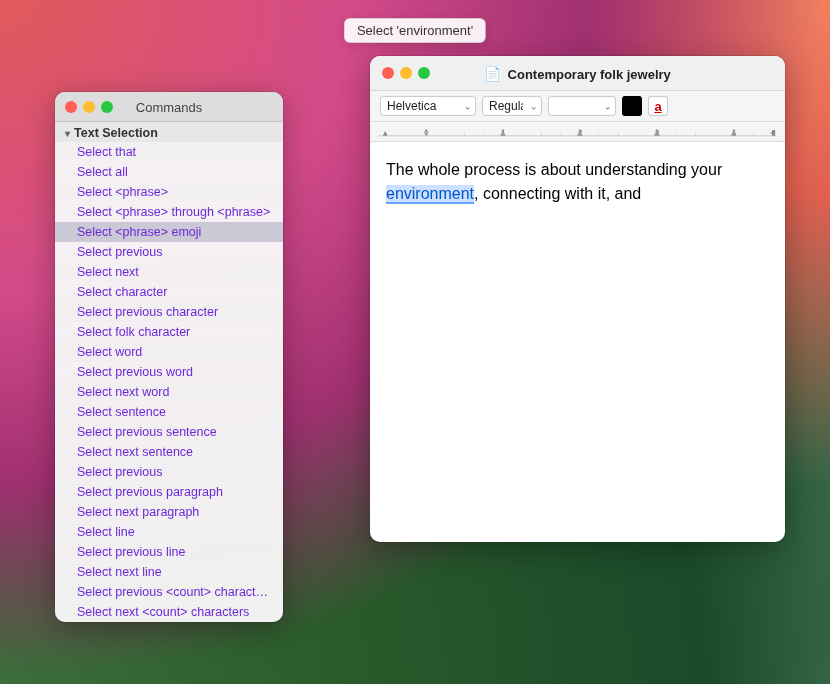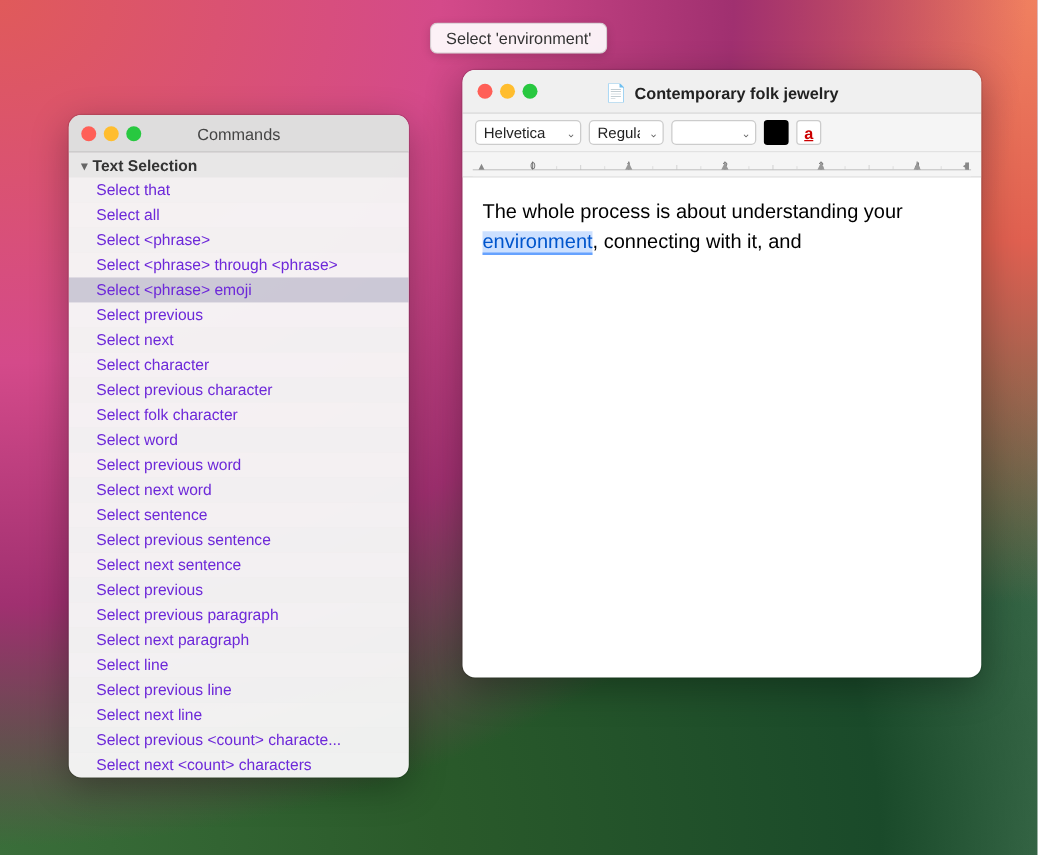--- a/index.html
+++ b/index.html
@@ -39,21 +39,21 @@
       white-space: nowrap;
       box-shadow: 0 2px 8px rgba(0,0,0,0.15);
       z-index: 100;
     }
 
     
     .commands-window {
       position: absolute;
       top: 92px;
       left: 55px;
-      width: 272px;
+      width: 228px;
       background: rgba(240, 240, 240, 0.95);
       border-radius: 10px;
       box-shadow: 0 8px 30px rgba(0,0,0,0.3), 0 0 0 1px rgba(0,0,0,0.1);
       overflow: hidden;
     }
 
     .commands-titlebar {
       background: rgba(220, 220, 220, 0.95);
       border-bottom: 1px solid rgba(0,0,0,0.1);
       padding: 8px 0 6px;
@@ -207,21 +207,21 @@
       pointer-events: none;
       transform: rotate(180deg);
     }
 
     .size-select {
       width: 50px;
       padding-left: 48px;
     }
 
     .font-select {
-      width: 85px;
+      width: 96px;
     }
 
     .style-select {
       width: 60px;
     }
 
     .color-swatch {
       width: 20px;
       height: 20px;
       background: #000;

